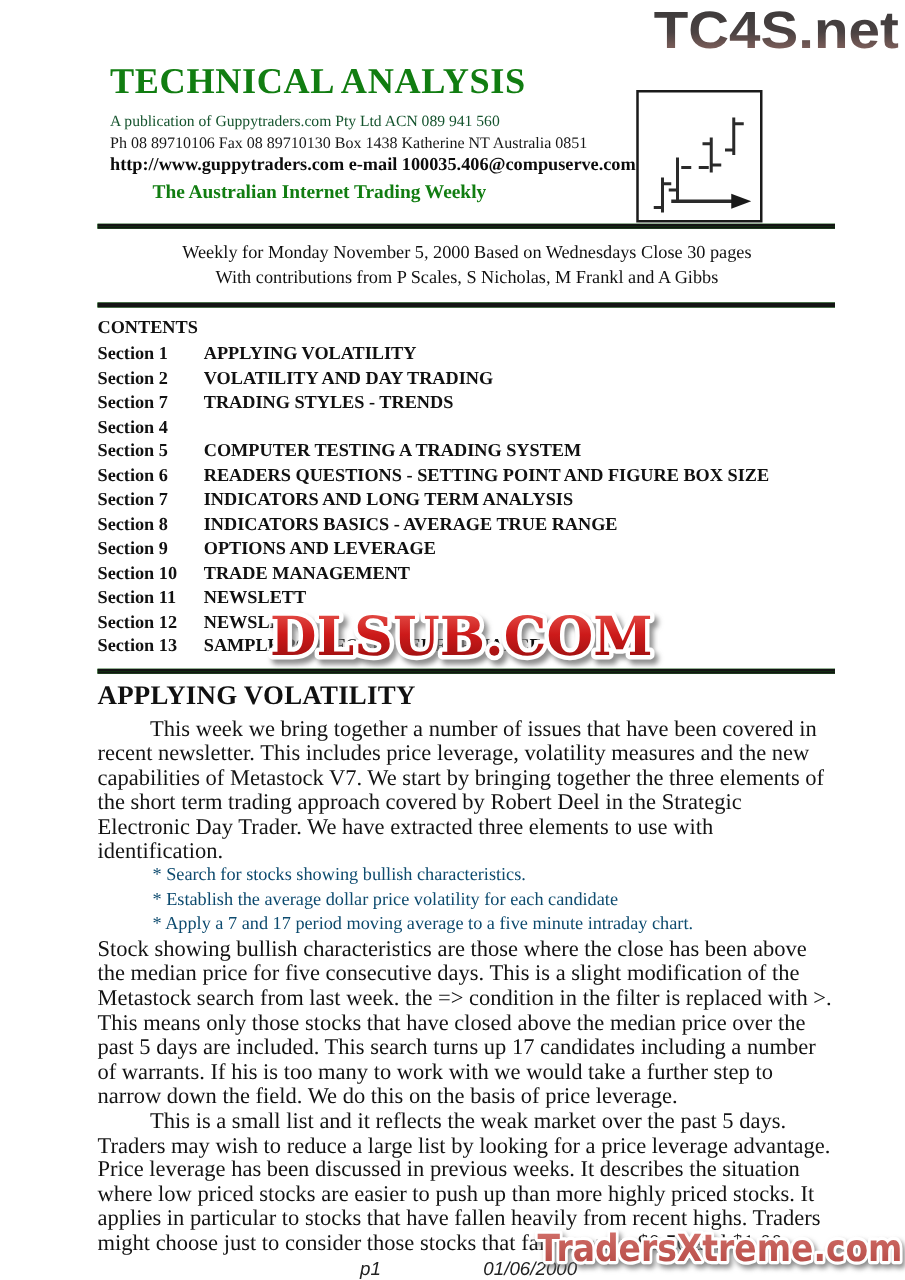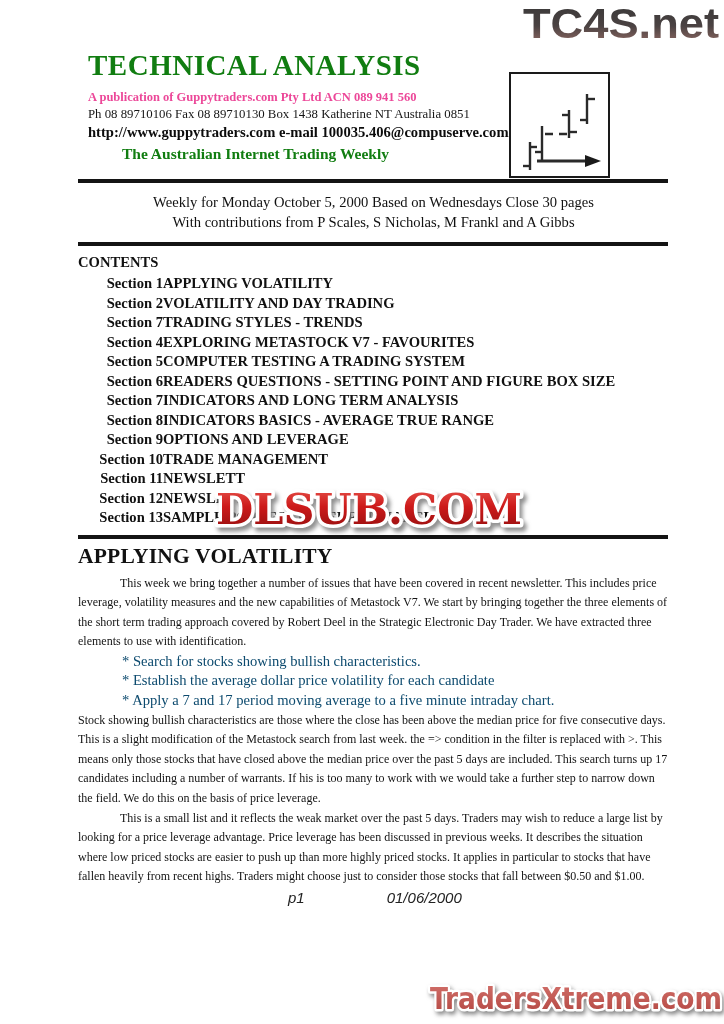--- a/index.html
+++ b/index.html
@@ -15,21 +15,21 @@
   }
 
   
   .wm-top { position:absolute; top:0px; right:2px; }
   .wm-mid { position:absolute; top:480px; left:204px; filter:drop-shadow(3px 4px 2px rgba(125,125,125,.85)); }
   .wm-bot { position:absolute; top:978px; right:-2px; filter:drop-shadow(2px 3px 2px rgba(110,110,110,.8)); }
 
   
   .header { padding:48px 0 0 65px; }
   .main-title { color:#117d11; font-weight:bold; font-size:29px; line-height:35px; letter-spacing:.5px; }
-  .pub-line { margin-top:7px; color:#ec4899; font-size:12.5px;font-weight:bold; }
+  .pub-line { margin-top:7px; color:#14532d; font-size:12.5px; }
   .contact-line { margin-top:2px; color:#161616; font-size:12.8px; }
   .web-line { margin-top:2px; color:#0c0c0c; font-weight:bold; font-size:14.6px; }
   .tagline { margin:4px 0 16px 34px; color:#117d11; font-weight:bold; font-size:15.5px; }
 
   .logo-box {
     position:absolute; top:72px; left:509px;
     width:101px; height:106px;
     border:2px solid #1a1a1a; background:#fff;
   }
 
@@ -43,28 +43,28 @@
   .rule-1 { margin-top:9px; }
   .rule-2 { margin-top:0; }
   .rule-3 { margin-top:7px; }
 
   
   .issue { text-align:center; padding:9px 0 10px 0; font-size:14.6px; line-height:20px; color:#101010; }
 
   
   .contents { margin:8px 56px 0 55px; }
   .contents-heading { font-weight:bold; font-size:14.6px; margin-bottom:3px; }
-  .toc-row { display:flex; line-height:19.5px;text-align:right; }
+  .toc-row { display:flex; line-height:19.5px; }
   .toc-label { font-weight:bold; font-size:14.6px; width:85px; flex:0 0 85px; }
   .toc-title { font-weight:bold; font-size:14.6px; }
 
   
   .article { margin:0 56px 0 55px; }
   .article-heading { font-weight:bold; font-size:21.5px; margin-top:5px; margin-bottom:5px; letter-spacing:.2px; }
-  .article p { font-size:12px; line-height:19.6px; color:#131313; }
+  .article p { font-size:18px; line-height:19.6px; color:#131313; }
   .p-indent { text-indent:42px; }
   .bullet { font-size:14.6px; line-height:19.6px; padding-left:44px; color:#0c4a6e; }
 
   
   .footer {
     margin-left:265px; margin-top:2px;
     font-family:"Liberation Sans", sans-serif;
     font-style:italic; font-size:15px; color:#222;
   }
   .footer .date { margin-left:82px; }
@@ -118,21 +118,21 @@
 
         <line x1="26" y1="87" x2="76" y2="87" stroke-width="2.8"></line>
       </g>
       <polygon points="74,81 90,87 74,93" fill="#1a1a1a"></polygon>
     </svg>
   </div>
 
   <div class="rule rule-1"></div>
 
   <div class="issue">
-    <div>Weekly for Monday October 5, 2000 Based on Wednesdays Close 30 pages</div>
+    <div>Weekly for Monday November 5, 2000 Based on Wednesdays Close 30 pages</div>
     <div>With contributions from  P Scales,  S Nicholas, M Frankl and  A Gibbs</div>
   </div>
 
   <div class="rule rule-2"></div>
 
   <div class="contents">
     <div class="contents-heading">CONTENTS</div>
     <div class="toc-row">
         <span class="toc-label">Section 1</span>
         <span class="toc-title">APPLYING VOLATILITY</span>
@@ -140,21 +140,20 @@
     <div class="toc-row">
         <span class="toc-label">Section 2</span>
         <span class="toc-title">VOLATILITY AND DAY TRADING</span>
       </div>
     <div class="toc-row">
         <span class="toc-label">Section 7</span>
         <span class="toc-title">TRADING STYLES - TRENDS</span>
       </div>
     <div class="toc-row">
         <span class="toc-label">Section 4</span>
-        <span class="toc-title">EXPLORING METASTOCK V7 - FAVOURITES</span>
       </div>
     <div class="toc-row">
         <span class="toc-label">Section 5</span>
         <span class="toc-title">COMPUTER TESTING A TRADING SYSTEM</span>
       </div>
     <div class="toc-row">
         <span class="toc-label">Section 6</span>
         <span class="toc-title">READERS QUESTIONS - SETTING POINT AND FIGURE BOX SIZE</span>
       </div>
     <div class="toc-row">

